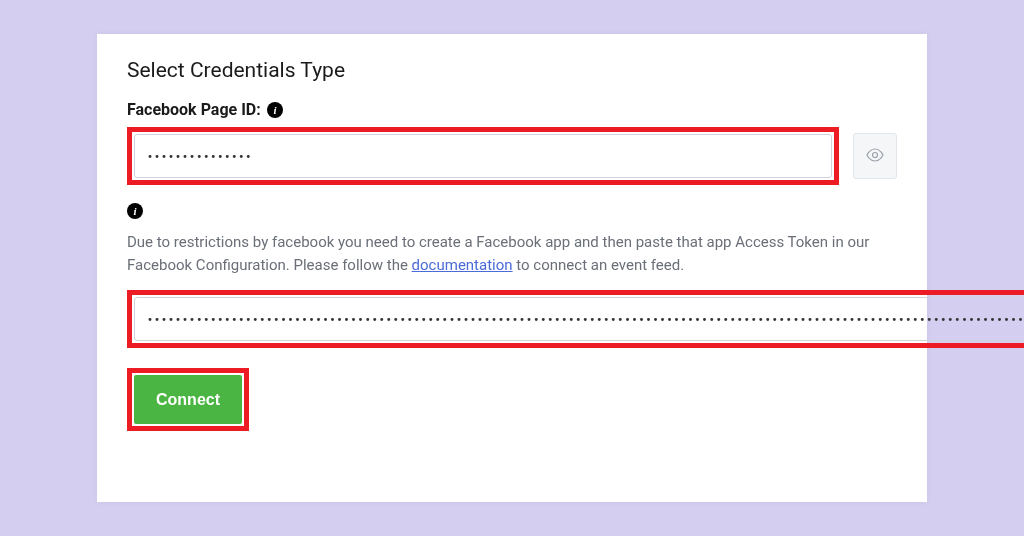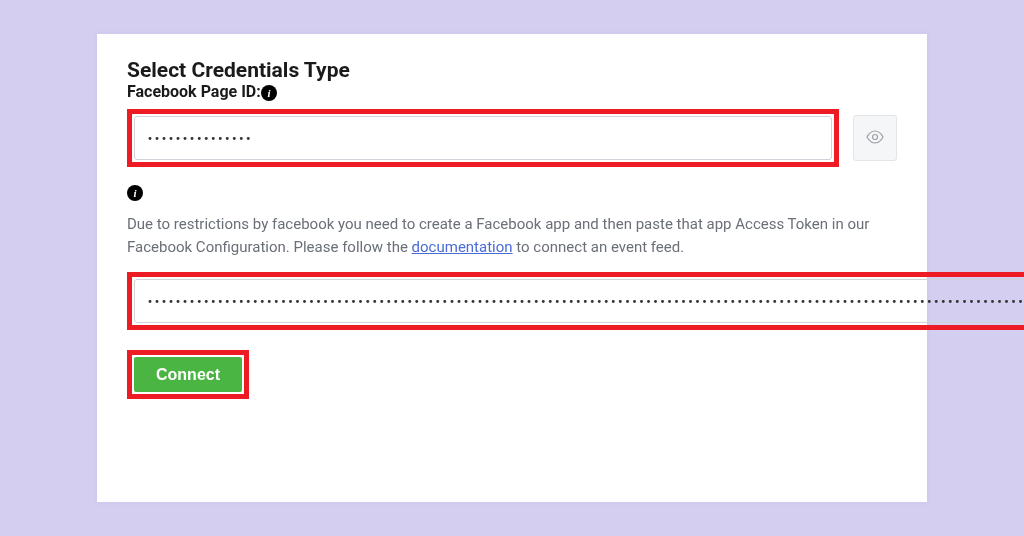--- a/index.html
+++ b/index.html
@@ -14,22 +14,23 @@
     }
     .panel {
       background: #fff;
       width: 830px;
       height: 468px;
       padding: 24px 30px;
       box-shadow: 0 0 6px rgba(0,0,0,0.05);
     }
     .title {
       font-size: 21px;
-      font-weight: 700;
+      font-weight: 400;
       color: #1a1a1a;
+      margin-bottom: 18px;
     }
     .select-wrapper {
       position: relative;
       width: 365px;
       margin-bottom: 26px;
     }
     .select {
       width: 100%;
       height: 42px;
       border: 1px solid #d0d4da;
@@ -43,21 +44,22 @@
     }
     .chevron {
       position: absolute;
       right: 12px;
       top: 50%;
       transform: translateY(-50%);
       pointer-events: none;
     }
     .label-row {
       display: flex;
-      align-items: flex-end;
+      align-items: center;
+      gap: 6px;
       margin-bottom: 8px;
     }
     .label {
       font-size: 16px;
       font-weight: 700;
       color: #1a1a1a;
     }
     .info-icon {
       width: 16px;
       height: 16px;
@@ -102,21 +104,21 @@
     .connect-highlight {
       border: 5px solid #ed1c24;
       display: inline-block;
       padding: 2px;
       margin-top: 2px;
     }
     .connect-btn {
       background: #4bb543;
       color: #fff;
       border: none;
-      height: 35px;
+      height: 49px;
       padding: 0 22px;
       font-size: 16px;
       font-weight: 600;
       border-radius: 2px;
       cursor: pointer;
     }
     .dots {
       font-family: monospace;
       letter-spacing: 1px;
       font-size: 10px;

